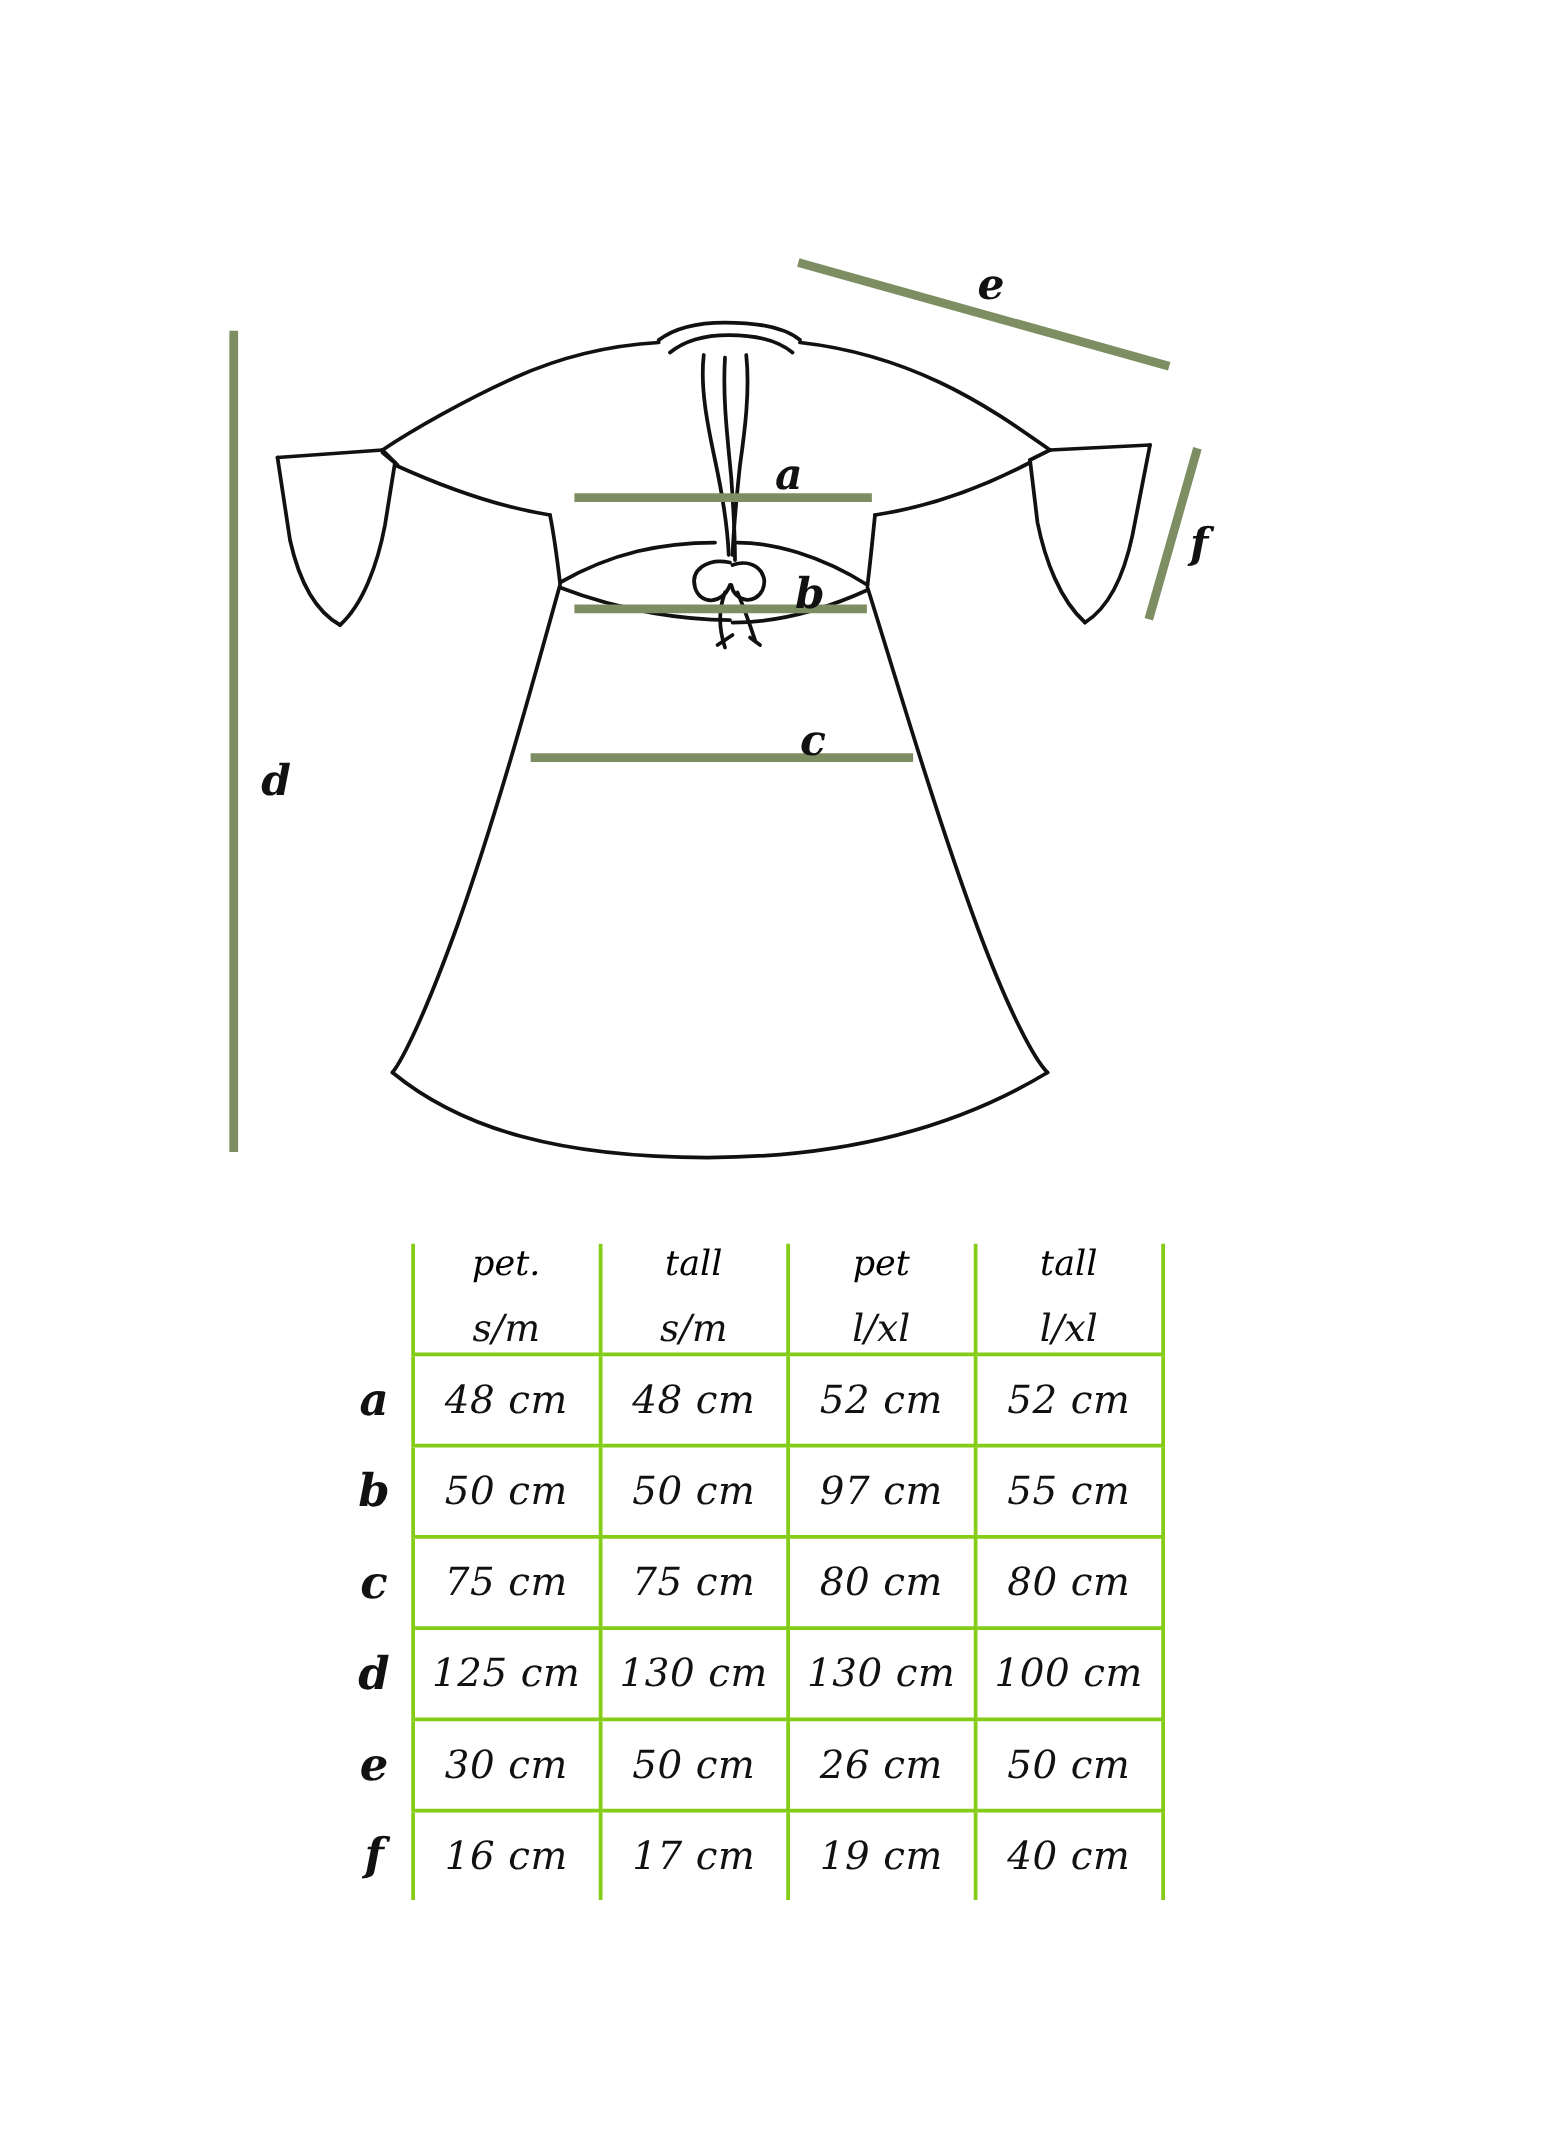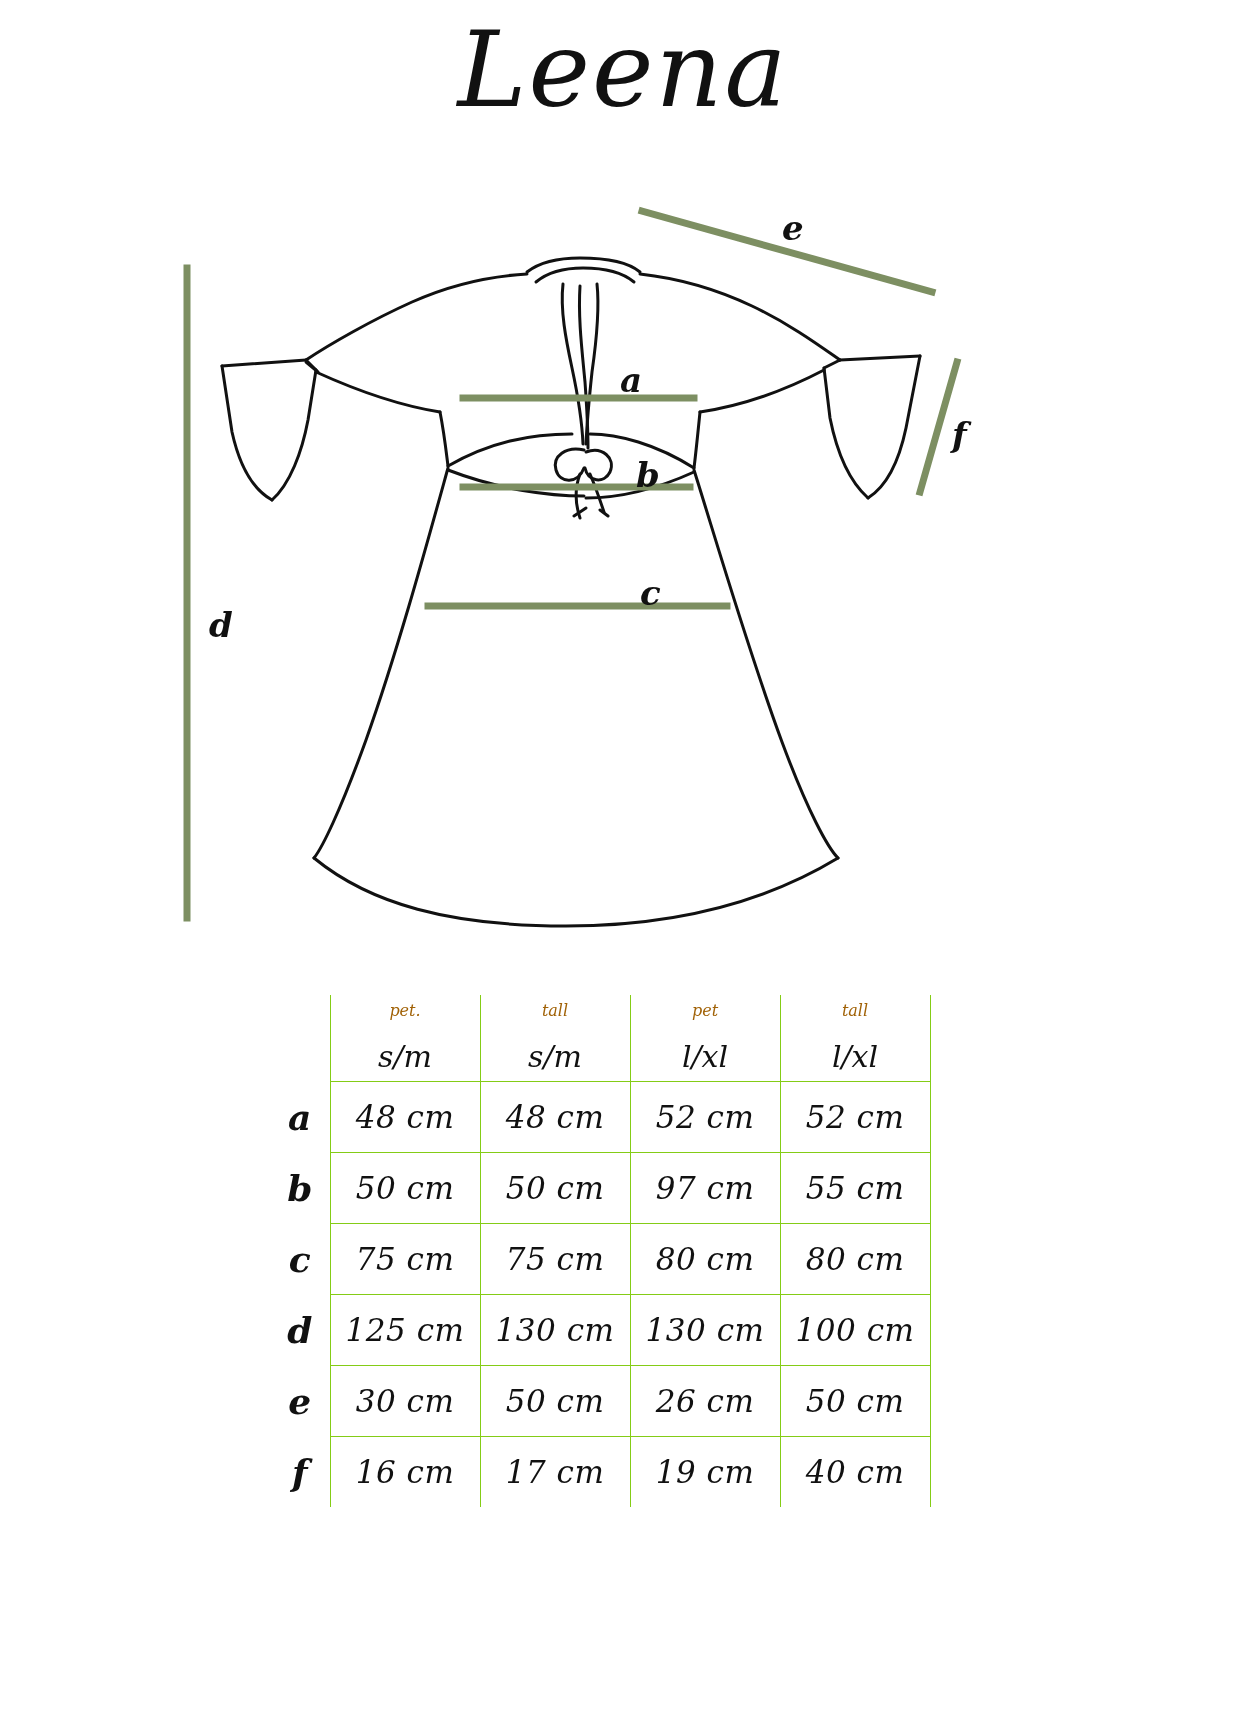--- a/index.html
+++ b/index.html
@@ -72,21 +72,21 @@
     table-layout: fixed;
   }
   table.size-table col.c0 { width: 60px; }
   table.size-table col.c1 { width: 150px; }
   table.size-table col.c2 { width: 150px; }
   table.size-table col.c3 { width: 150px; }
   table.size-table col.c4 { width: 150px; }
 
   table.size-table th,
   table.size-table td {
-    border: 1px solid #84cc16;
+    border: 3px solid #84cc16;
     padding: 0;
     height: 70px;
     vertical-align: middle;
     text-align: center;
     font-family: "DejaVu Serif", serif;
     font-style: italic;
     font-size: 31px;
     color: #111111;
     background: transparent;
   }
@@ -102,43 +102,42 @@
   }
   table.size-table thead th {
     border-top: none;
     height: 86px;
     font-size: 26px;
     line-height: 1.15;
     font-weight: normal;
   }
   table.size-table thead th .grp {
     display: block;
-    font-size: 16px;
-    color: #a16207;
+    font-size: 28px;
+    color: #000000;
     margin-bottom: 4px;
   }
   table.size-table thead th .sz {
     display: block;
     font-size: 30px;
     margin-top: 20px;
   }
   table.size-table tbody tr:last-child td {
     border-bottom: none;
   }
   table.size-table td.val {
     font-size: 31px;
     letter-spacing: 0.5px;
   }
 </style>
 </head>
 <body>
 
 <div id="sheet">
 
-  <div class="title">Leena</div>
 
   <svg class="drawing" viewBox="0 0 1246 1000" xmlns="http://www.w3.org/2000/svg">
     <g fill="none" stroke="#111111" stroke-width="3" stroke-linecap="round" stroke-linejoin="round">
 
       <path d="M527 272 C 540 262, 560 258, 580 258 C 606 258, 628 262, 640 272"></path>
       <path d="M536 282 C 548 272, 566 268, 583 268 C 604 268, 622 272, 634 282"></path>
 
       <path d="M563 284 C 560 310, 566 340, 572 368 C 578 396, 582 420, 583 444"></path>
       <path d="M597 284 C 600 312, 596 344, 592 372 C 589 400, 587 422, 586 444"></path>
       <path d="M580 286 C 578 318, 582 350, 585 382 C 587 410, 588 430, 588 448"></path>

